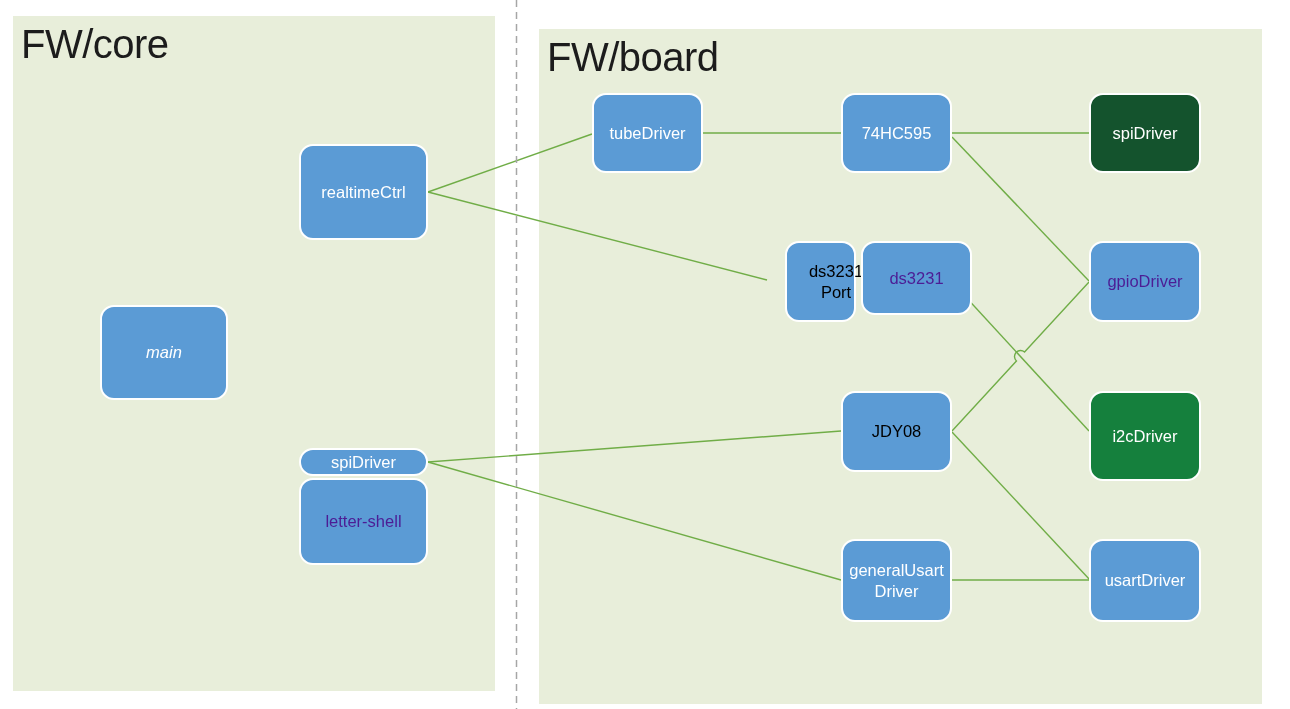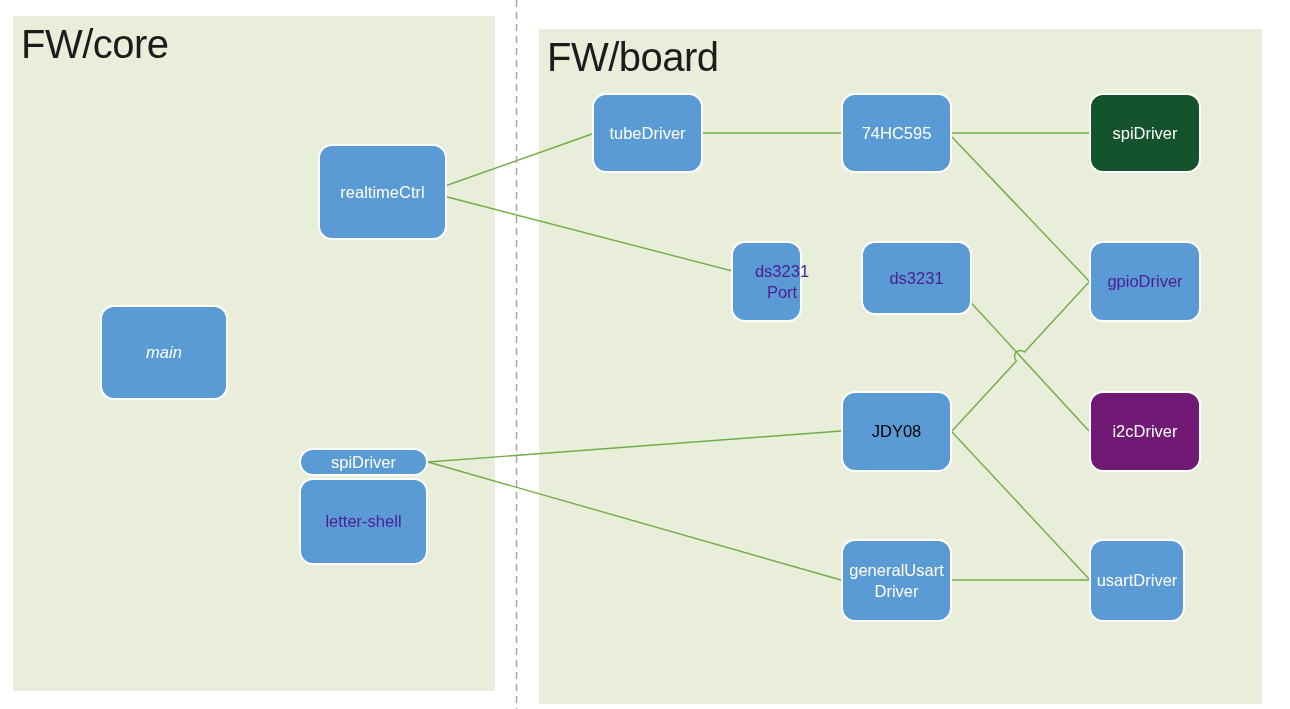--- a/index.html
+++ b/index.html
@@ -69,56 +69,56 @@
       <path d="M 952 282 L 1089 431" fill="none" stroke="#70ad47" stroke-width="1.4"></path>
       <path d="M 952 431 L 1016.4389453341798 360.91676748326427 A 6 6 0 0 1 1024.5610546658202 352.08323251673573 L 1089 282" fill="none" stroke="#70ad47" stroke-width="1.4"></path>
       <path d="M 952 432 L 1090 580" fill="none" stroke="#70ad47" stroke-width="1.4"></path>
       <path d="M 428 462 L 841 431" fill="none" stroke="#70ad47" stroke-width="1.4"></path>
       <path d="M 428 462 L 841 580" fill="none" stroke="#70ad47" stroke-width="1.4"></path>
       <path d="M 952 580 L 1089 580" fill="none" stroke="#70ad47" stroke-width="1.4"></path>
       <line x1="516.5" x2="516.5" y1="0" y2="709" stroke="#a6a6a6" stroke-width="1.5" stroke-dasharray="7 5"></line>
     </svg>
 
   <div id="node-layer">
-      <div class="node" style="left: 299px; top: 144px; width: 129px; height: 96px; background: rgb(91, 155, 213); border-color: rgb(255, 255, 255); color: rgb(255, 255, 255); margin-left: 19px;">
+      <div class="node" style="left: 299px; top: 144px; width: 129px; height: 96px; background: rgb(91, 155, 213); border-color: rgb(255, 255, 255); color: rgb(255, 255, 255);">
         <span>realtimeCtrl</span>
       </div>
       <div class="node" style="left: 100px; top: 305px; width: 128px; height: 95px; background: rgb(91, 155, 213); border-color: rgb(255, 255, 255); color: rgb(255, 255, 255); font-style: italic;">
         <span>main</span>
       </div>
       <div class="node" style="left: 299px; top: 448px; width: 129px; height: 28px; background: rgb(91, 155, 213); border-color: rgb(255, 255, 255); color: rgb(255, 255, 255); border-radius: 14px;">
         <span>spiDriver</span>
       </div>
       <div class="node" style="left: 299px; top: 478px; width: 129px; height: 87px; background: rgb(91, 155, 213); border-color: rgb(255, 255, 255); color: #4c1d95;">
         <span>letter-shell</span>
       </div>
       <div class="node" style="left: 592px; top: 93px; width: 111px; height: 80px; background: rgb(91, 155, 213); border-color: rgb(255, 255, 255); color: rgb(255, 255, 255);">
         <span>tubeDriver</span>
       </div>
       <div class="node" style="left: 841px; top: 93px; width: 111px; height: 80px; background: rgb(91, 155, 213); border-color: rgb(255, 255, 255); color: rgb(255, 255, 255);">
         <span>74HC595</span>
       </div>
       <div class="node" style="left: 1089px; top: 93px; width: 112px; height: 80px; background: #14532d; border-color: rgb(255, 255, 255); color: rgb(255, 255, 255);">
         <span>spiDriver</span>
       </div>
-      <div class="node" style="left: 731px; top: 241px; width: 71px; height: 81px; background: rgb(91, 155, 213); border-color: rgb(255, 255, 255); color: #4c1d95; padding-left: 35px;">
+      <div class="node" style="left: 785px; top: 241px; width: 71px; height: 81px; background: rgb(91, 155, 213); border-color: rgb(255, 255, 255); color: #000000; padding-left: 35px;">
         <span>ds3231 Port</span>
       </div>
       <div class="node" style="left: 841px; top: 241px; width: 111px; height: 74px; background: rgb(91, 155, 213); border-color: rgb(255, 255, 255); color: #4c1d95; margin-left: 20px;">
         <span>ds3231</span>
       </div>
       <div class="node" style="left: 1089px; top: 241px; width: 112px; height: 81px; background: rgb(91, 155, 213); border-color: rgb(255, 255, 255); color: #4c1d95;">
         <span>gpioDriver</span>
       </div>
       <div class="node" style="left: 841px; top: 391px; width: 111px; height: 81px; background: rgb(91, 155, 213); border-color: rgb(255, 255, 255); color: #000000;">
         <span>JDY08</span>
       </div>
-      <div class="node" style="left: 1089px; top: 391px; width: 112px; height: 81px; background: #701a75; border-color: rgb(255, 255, 255); color: rgb(255, 255, 255);">
+      <div class="node" style="left: 1089px; top: 391px; width: 112px; height: 90px; background: #15803d; border-color: rgb(255, 255, 255); color: rgb(255, 255, 255);">
         <span>i2cDriver</span>
       </div>
       <div class="node" style="left: 841px; top: 539px; width: 111px; height: 83px; background: rgb(91, 155, 213); border-color: rgb(255, 255, 255); color: rgb(255, 255, 255);">
         <span>generalUsart Driver</span>
       </div>
-      <div class="node" style="left: 1089px; top: 539px; width: 96px; height: 83px; background: rgb(91, 155, 213); border-color: rgb(255, 255, 255); color: rgb(255, 255, 255);">
+      <div class="node" style="left: 1089px; top: 539px; width: 112px; height: 83px; background: rgb(91, 155, 213); border-color: rgb(255, 255, 255); color: rgb(255, 255, 255);">
         <span>usartDriver</span>
       </div>
     </div>
 </div>
 
 </body></html>

